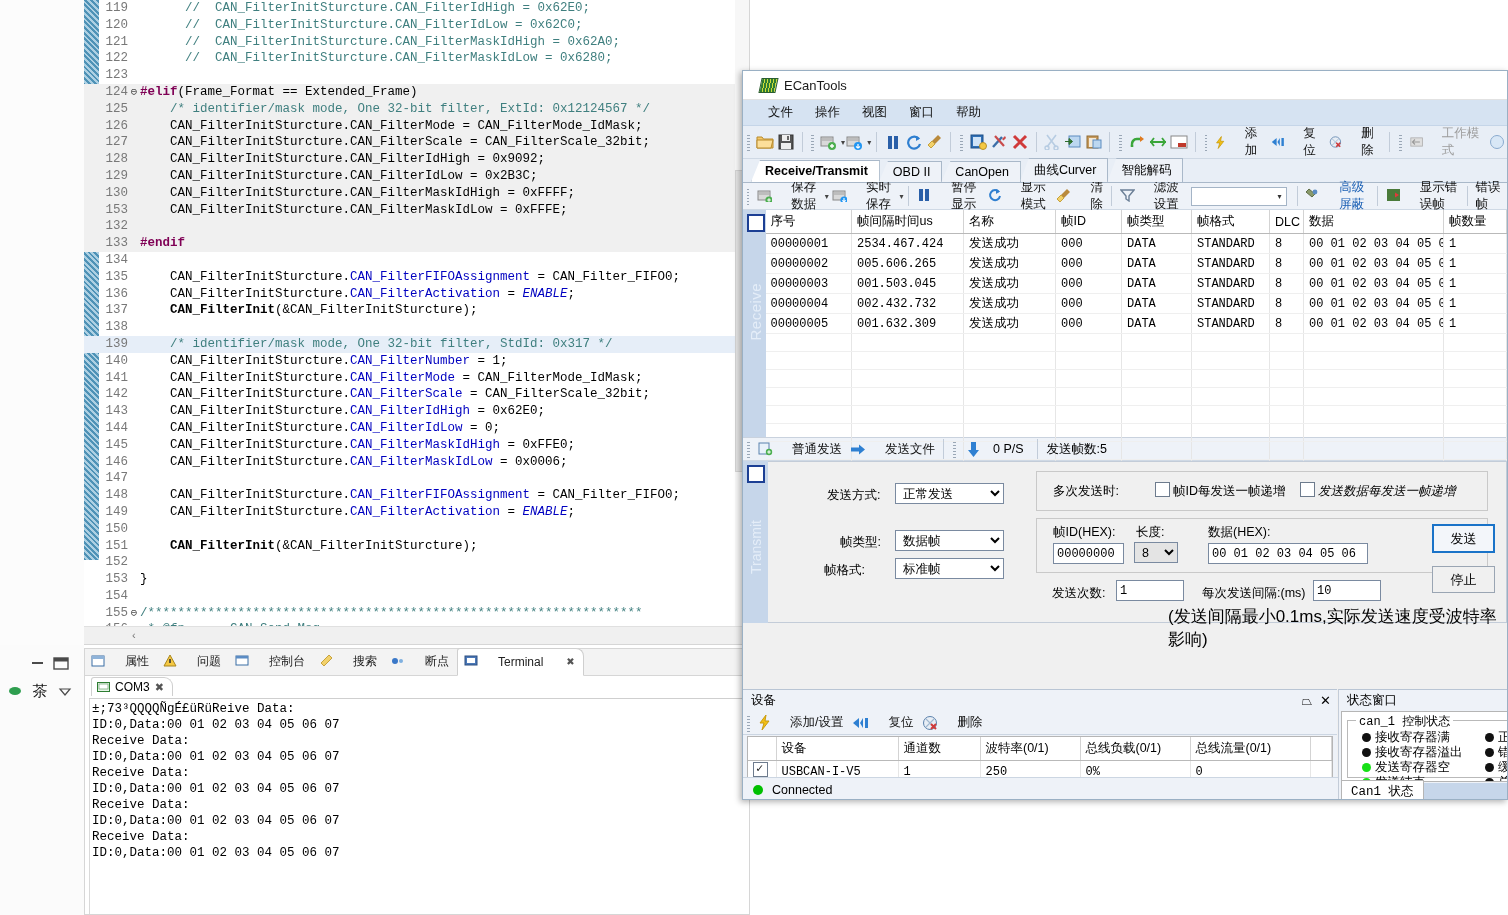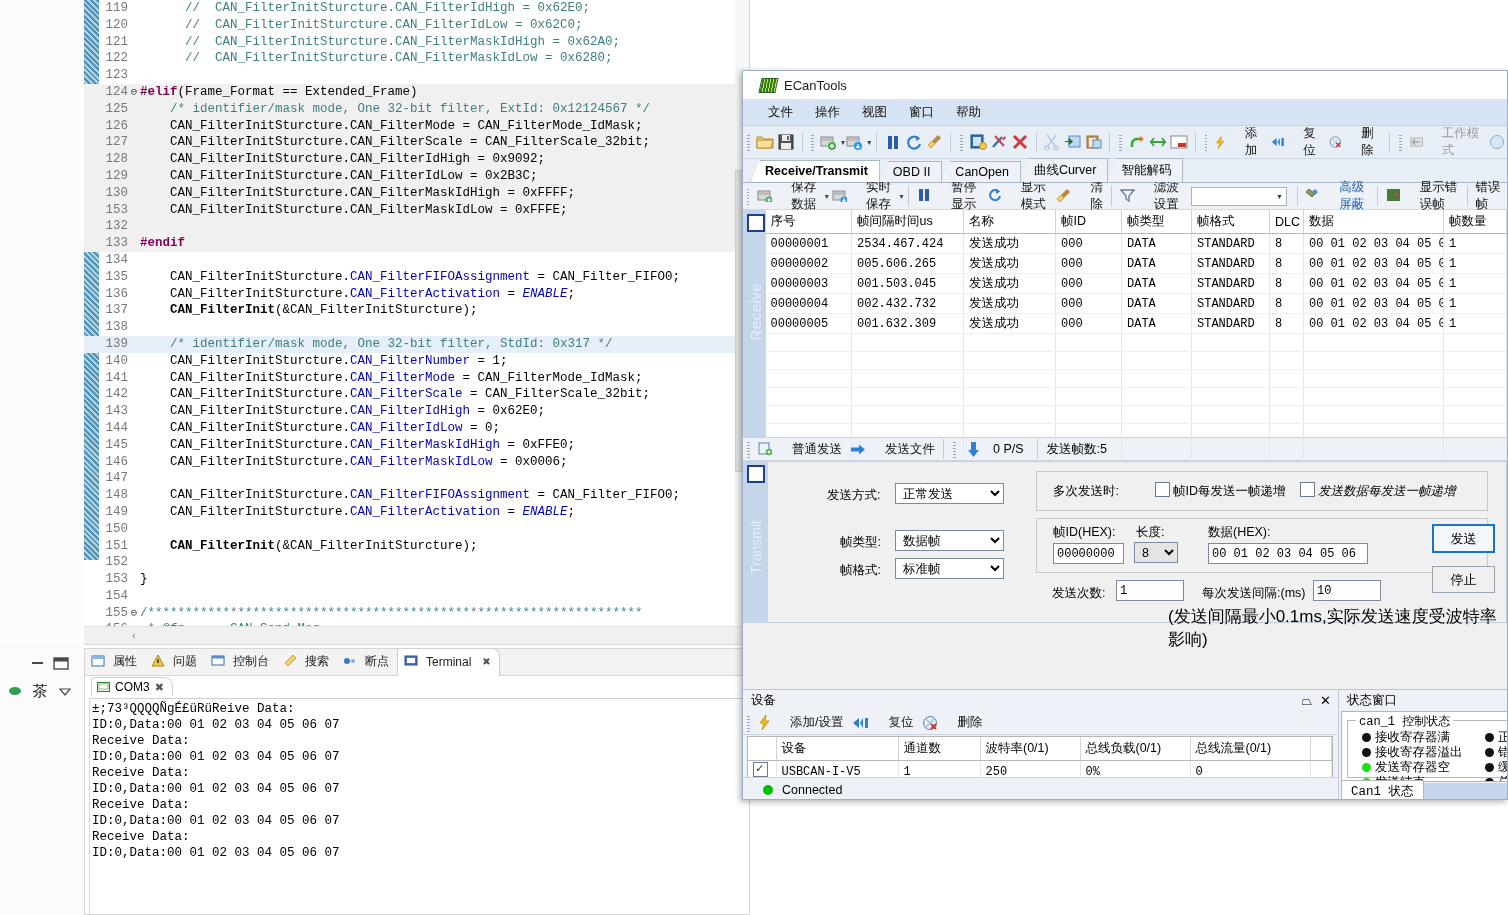--- a/index.html
+++ b/index.html
@@ -38,21 +38,21 @@
   .fn{color:#000;font-weight:bold;}
   .en{color:#0000c0;font-style:italic;}
   #hscroll{position:absolute;left:0;bottom:0;width:666px;height:17px;background:#f0f0f0;border-top:1px solid #e0e0e0;}
   #hscroll .arrow{position:absolute;left:48px;top:2px;color:#777;font-size:11px;}
   #vscroll{position:absolute;right:0;top:0;width:14px;height:628px;background:#f7f7f7;}
   #vthumb{position:absolute;right:1px;top:170px;width:11px;height:300px;background:#e3e3e3;border:1px solid #d2d2d2;}
 
   
   #bottom-views{position:absolute;left:84px;top:648px;width:666px;height:267px;background:#fff;border:1px solid #d6d6d6;box-sizing:border-box;}
   #view-tabs{position:absolute;left:0;top:0;height:26px;width:666px;background:#f3f3f3;border-bottom:1px solid #d6d6d6;display:flex;align-items:flex-end;}
-  .vtab{display:flex;align-items:center;gap:8px;padding:4px 8px 5px 6px;font-size:12px;color:#222;height:17px;text-align:right;}
+  .vtab{display:flex;align-items:center;gap:20px;padding:4px 8px 5px 6px;font-size:12px;color:#222;height:17px;text-align:right;}
   .vtab.active{background:#fff;border:1px solid #cfcfcf;border-bottom:1px solid #fff;border-radius:3px 8px 0 0;position:relative;top:1px;font-weight:normal;}
   #term-inner-tabs{position:absolute;left:4px;top:27px;height:22px;width:660px;border-bottom:1px solid #cfcfcf;}
   #com3tab{position:absolute;left:2px;top:1px;display:flex;align-items:center;gap:5px;
      padding:2px 8px 2px 5px;background:#fff;border:1px solid #cfcfcf;border-bottom:none;border-radius:3px 9px 0 0;font-size:12px;}
   #term-body{position:absolute;left:4px;top:50px;width:655px;height:213px;background:#fff;
      font-family:"Liberation Mono","DejaVu Sans Mono",monospace;font-size:12.5px;line-height:16px;padding:2px 0 0 2px;
      border-left:1px solid #d9d9d9;white-space:pre;}
   #left-min-icons{position:absolute;left:28px;top:655px;width:56px;height:22px;}
 
   
@@ -117,21 +117,21 @@
   button.bt{position:absolute;font-size:13px;background:#f0f0f0;border:1px solid #9aa5b3;
      font-family:"Liberation Sans","DejaVu Sans",sans-serif;}
   button.bt.primary{border:2px solid #1a73c8;background:#f3f6fa;}
 
   
   #dev-panel{position:absolute;left:0;top:618px;width:594px;height:112px;background:#eef2f8;border-top:1px solid #b9c5d4;}
   #dev-head{height:21px;display:flex;align-items:center;justify-content:space-between;padding:0 6px 0 8px;font-size:12.5px;}
   #dev-tools{height:23px;background:#eef2f8;display:flex;align-items:center;font-size:12.5px;border-bottom:1px solid #ccd6e2;}
   #dev-grid{margin:1px 4px;background:#fff;border:1px solid #b5b5b5;height:47px;overflow:hidden;}
   #status-bar{position:absolute;left:0;bottom:0;width:594px;height:24px;background:#eef2f8;
-     display:flex;align-items:center;gap:9px;padding-left:20px;font-size:12.5px;border-top:1px solid #ccd6e2;}
+     display:flex;align-items:center;gap:9px;padding-left:10px;font-size:12.5px;border-top:1px solid #ccd6e2;}
   .dot{width:10px;height:10px;border-radius:50%;display:inline-block;}
 
   
   #sw-panel{position:absolute;left:595px;top:618px;width:171px;height:112px;background:#eef2f8;border-top:1px solid #b9c5d4;border-left:1px solid #c3ccd8;}
   #sw-head{height:21px;display:flex;align-items:center;padding-left:8px;font-size:12.5px;}
   #sw-body{margin:0 2px;height:69px;background:#fff;border:1px solid #b5b5b5;position:relative;overflow:hidden;}
   #sw-fieldset{position:absolute;left:5px;top:8px;right:-170px;bottom:3px;border:1px solid #b9b9b9;}
   #sw-legend{position:absolute;left:8px;top:-8px;background:#fff;padding:0 3px;font-size:12px;
      font-family:"Liberation Mono","DejaVu Sans Mono",monospace;}
   .swcol{position:absolute;top:9px;}
@@ -761,21 +761,21 @@
       <span class="fl" style="left:59px;top:25px;">发送方式:</span>
       <select class="sel" style="left:127px;top:21px;width:109px;">
         <option>正常发送</option>
       </select>
 
       <span class="fl" style="left:72px;top:72px;">帧类型:</span>
       <select class="sel" style="left:127px;top:68px;width:109px;">
         <option>数据帧</option>
       </select>
 
-      <span class="fl" style="left:72px;top:100px;">帧格式:</span>
+      <span class="fl" style="left:56px;top:100px;">帧格式:</span>
       <select class="sel" style="left:127px;top:96px;width:109px;">
         <option>标准帧</option>
       </select>
 
       <div class="gbox" style="left:268px;top:9px;width:450px;height:38px;"></div>
       <span class="fl" style="left:285px;top:21px;">多次发送时:</span>
       <span class="cbx" style="left:387px;top:20px;"></span>
       <span class="fl" style="left:405px;top:21px;">帧ID每发送一帧递增</span>
       <span class="cbx" style="left:532px;top:20px;"></span>
       <span class="fl" style="left:550px;top:21px;font-style:italic;">发送数据每发送一帧递增</span>

